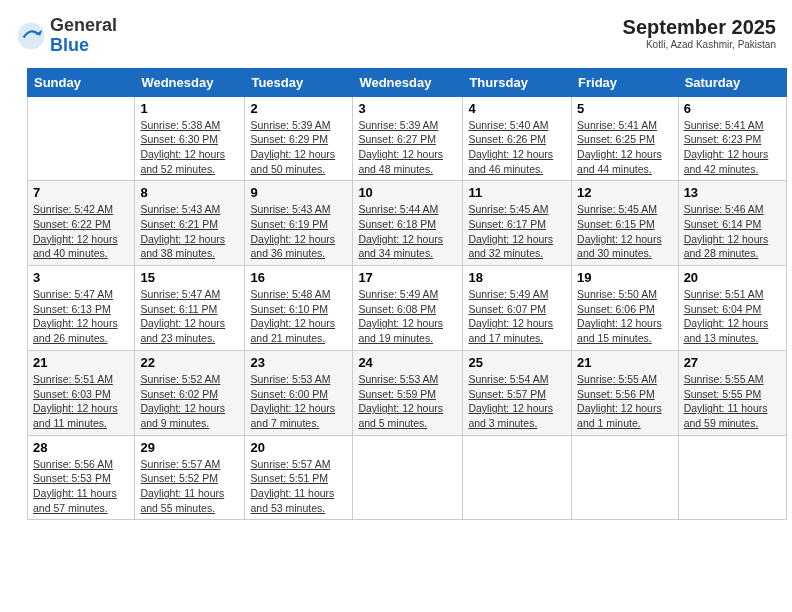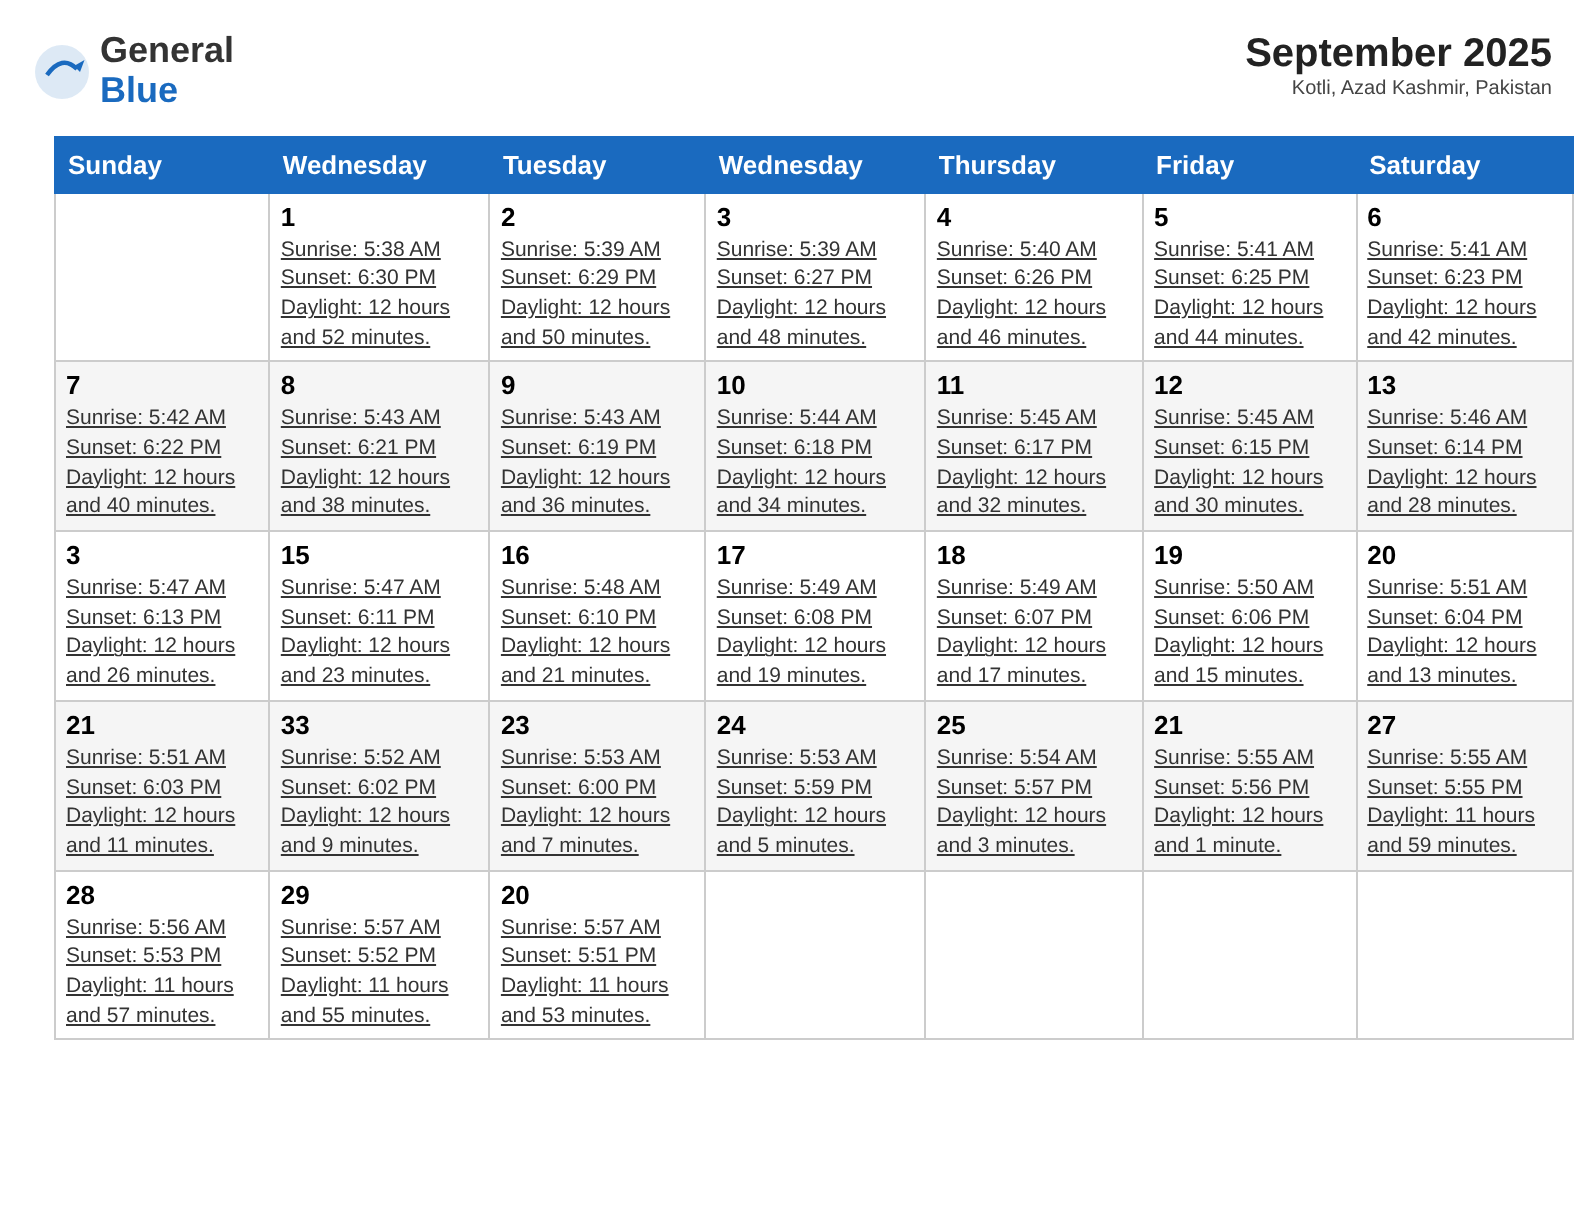--- a/index.html
+++ b/index.html
@@ -273,21 +273,21 @@
       </tr>
       <tr>
         <td>
           <div class="day-num">21</div>
           <div class="day-info" style="white-space: pre-line;">Sunrise: 5:51 AM
 Sunset: 6:03 PM
 Daylight: 12 hours
 and 11 minutes.</div>
         </td>
         <td>
-          <div class="day-num">33</div>
+          <div class="day-num">22</div>
           <div class="day-info" style="white-space: pre-line;">Sunrise: 5:52 AM
 Sunset: 6:02 PM
 Daylight: 12 hours
 and 9 minutes.</div>
         </td>
         <td>
           <div class="day-num">23</div>
           <div class="day-info" style="white-space: pre-line;">Sunrise: 5:53 AM
 Sunset: 6:00 PM
 Daylight: 12 hours

